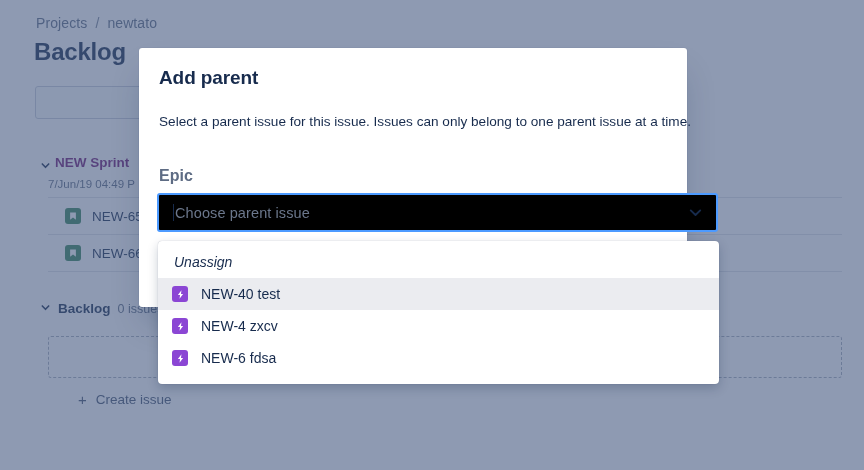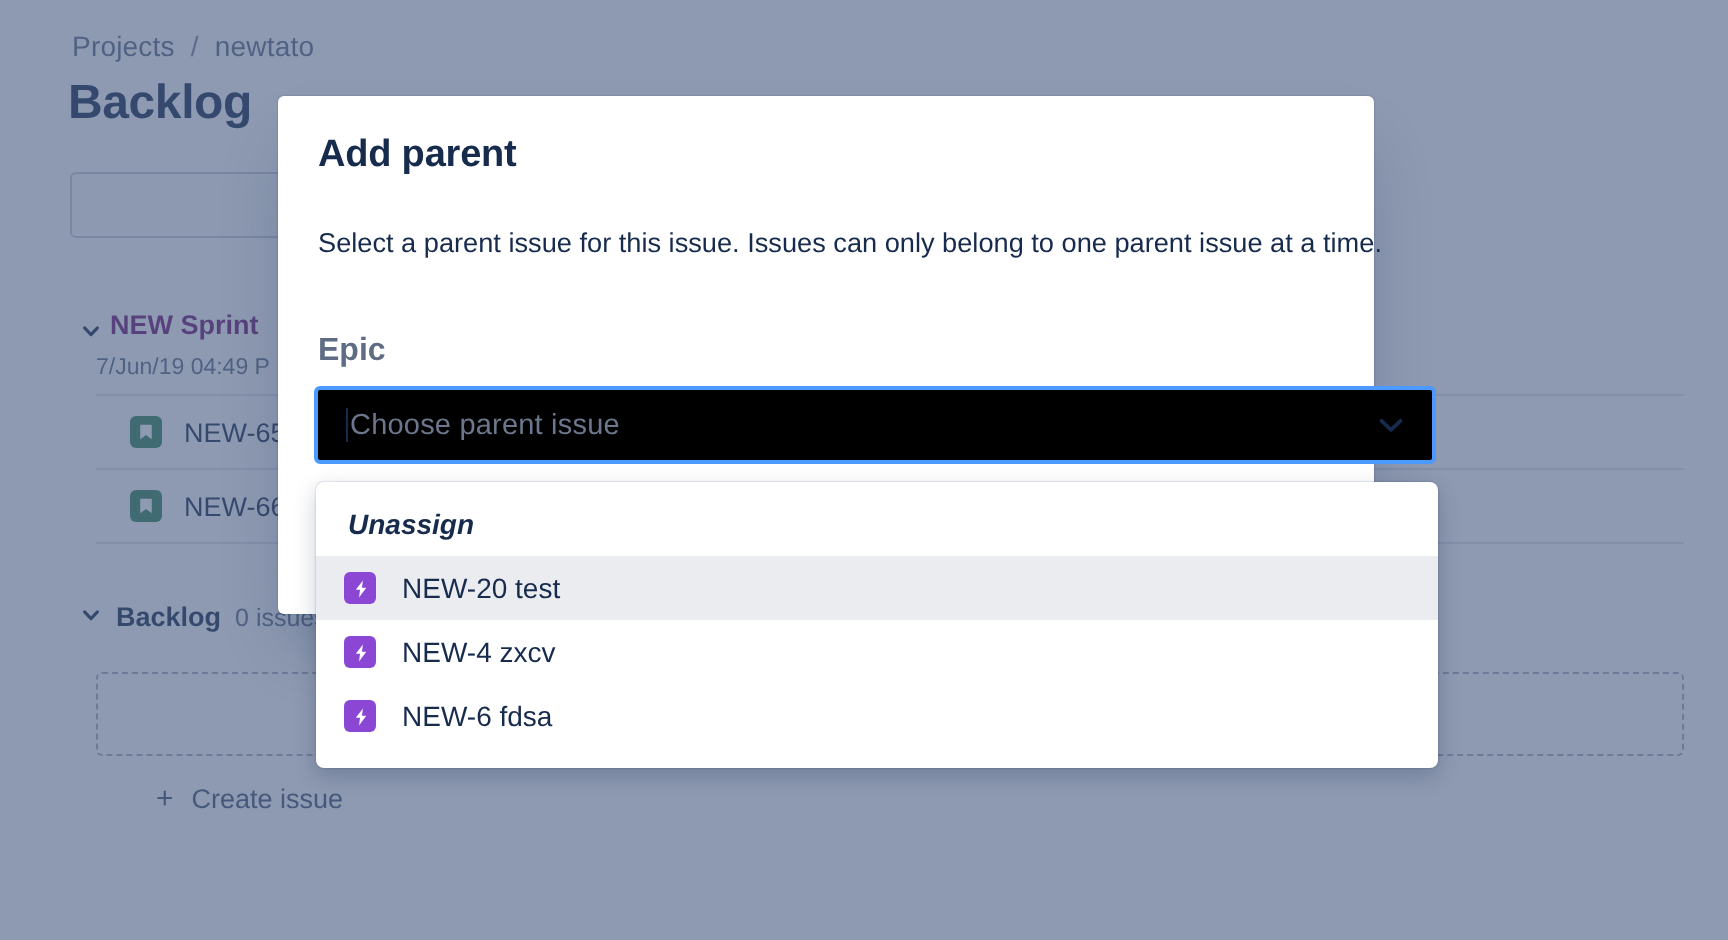--- a/index.html
+++ b/index.html
@@ -246,21 +246,21 @@
     padding: 4px 0 10px 0;
     box-shadow: 0 0 1px rgba(9,30,66,.31), 0 4px 11px rgba(9,30,66,.22);
   }
   .menu-group-label {
     height: 33px;
     display: flex;
     align-items: center;
     padding-left: 16px;
     font-size: 14px;
     font-style: italic;
-    font-weight: bold;
+    font-weight: normal;
     color: #172b4d;
   }
   .menu-item {
     height: 32px;
     display: flex;
     align-items: center;
     gap: 13px;
     padding-left: 14px;
     font-size: 14px;
     color: #172b4d;
@@ -367,21 +367,21 @@
 
   <div class="menu">
     <div class="menu-group-label">Unassign</div>
 
     <div class="menu-item focused">
       <span class="epic-ico">
         <svg viewBox="0 0 16 16" width="11" height="11">
             <path d="M9.4 1.8 L4.2 8.6 h3.1 l-0.7 5.6 l5.2 -7.1 h-3.1 z" fill="#ffffff"></path>
           </svg>
       </span>
-      <span>NEW-20 test</span>
+      <span>NEW-40 test</span>
     </div>
 
     <div class="menu-item">
       <span class="epic-ico">
         <svg viewBox="0 0 16 16" width="11" height="11">
             <path d="M9.4 1.8 L4.2 8.6 h3.1 l-0.7 5.6 l5.2 -7.1 h-3.1 z" fill="#ffffff"></path>
           </svg>
       </span>
       <span>NEW-4 zxcv</span>
     </div>

